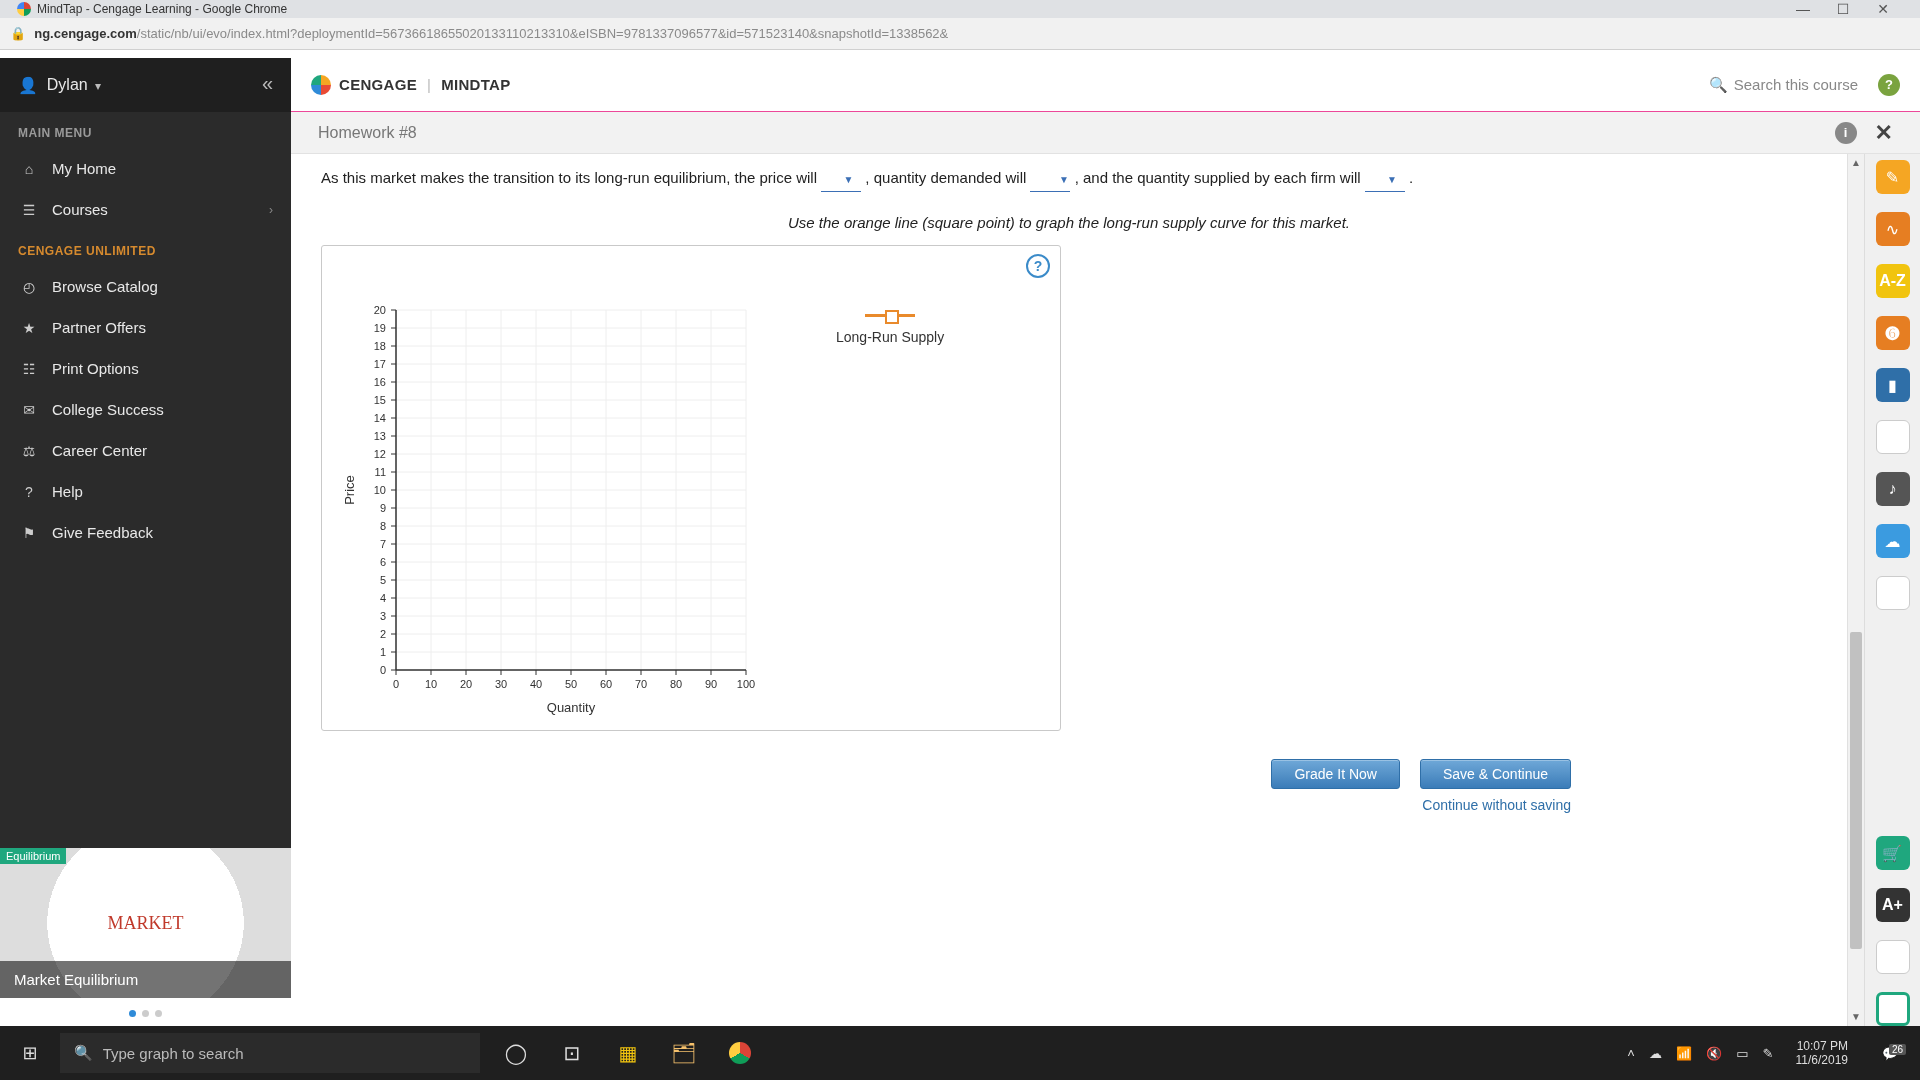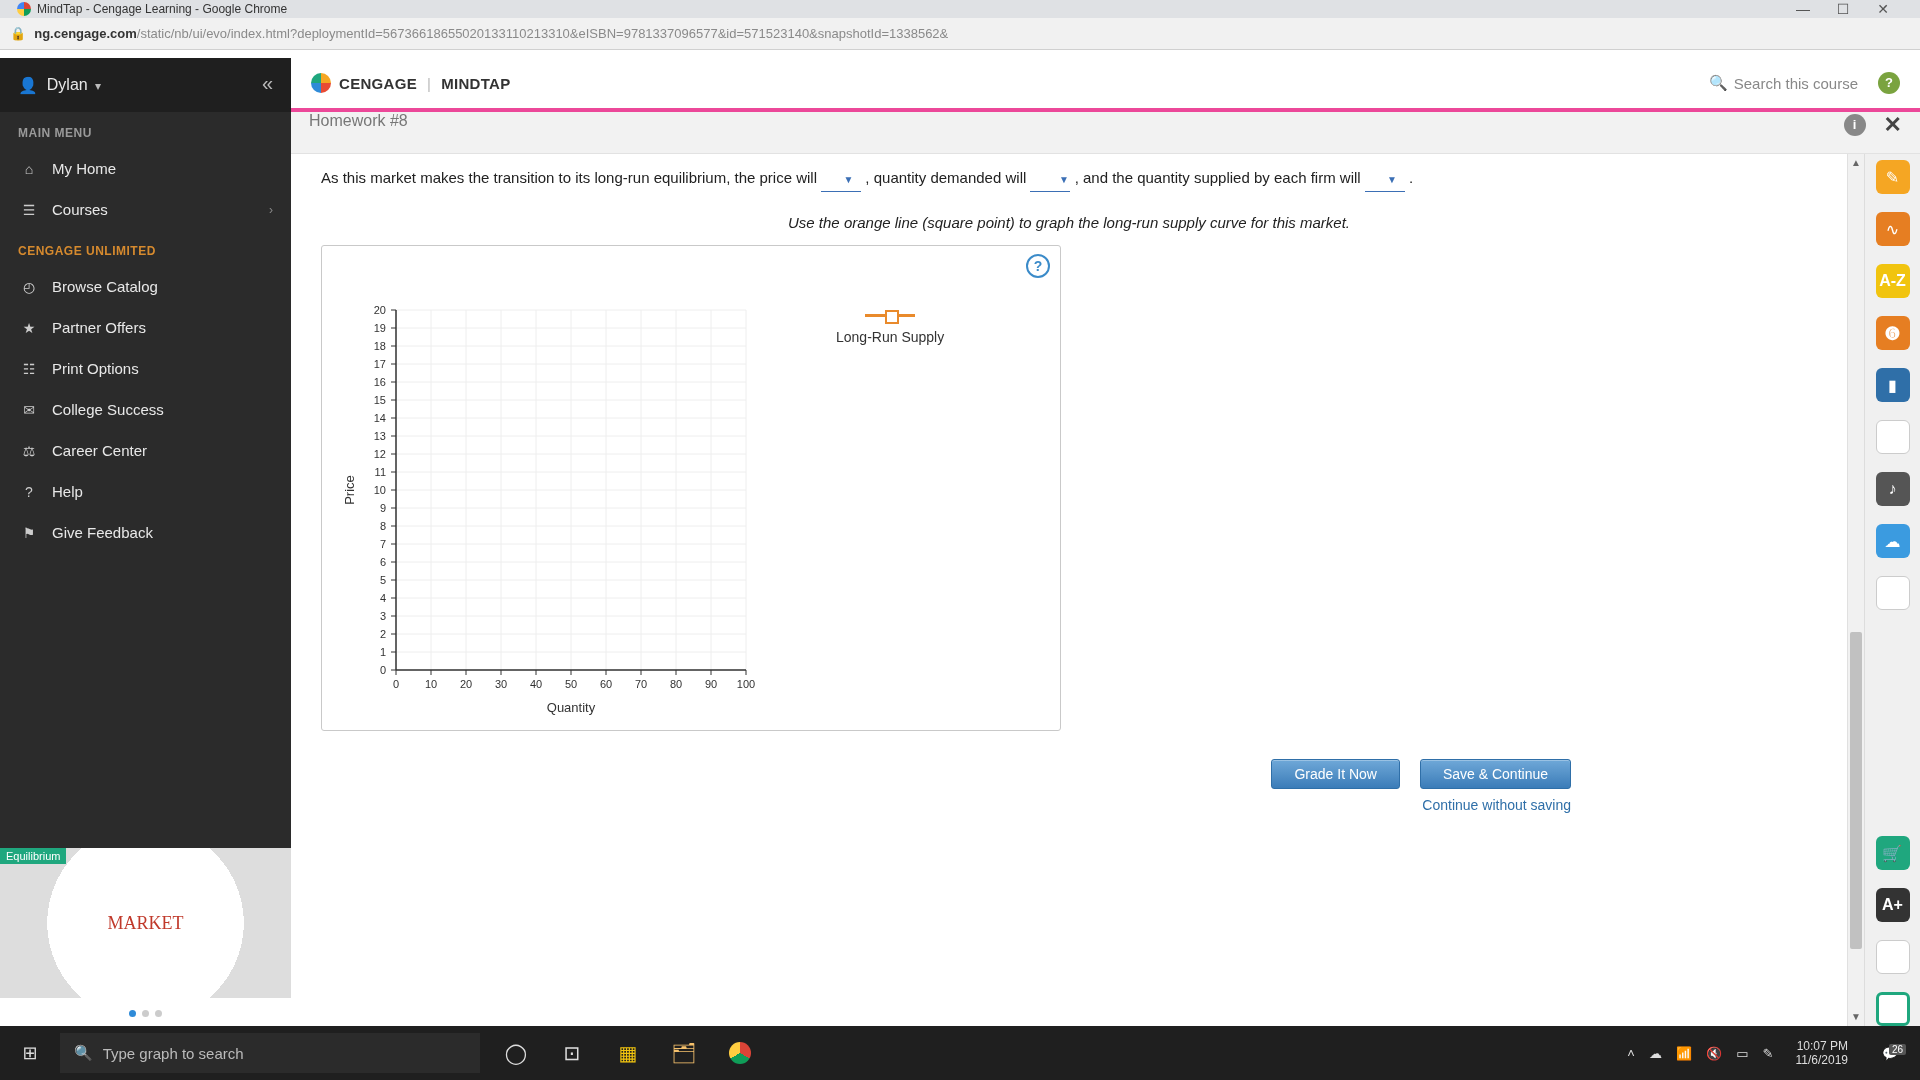--- a/index.html
+++ b/index.html
@@ -32,28 +32,28 @@
 .promo-tag { position: absolute; top: 0; left: 0; background: #1fa77e; color: #fff; font-size: 11px; padding: 2px 6px; }
 .promo-img { height: 150px; background: radial-gradient(circle at 50% 50%, #fff 0 60%, #ddd 60% 100%); display:flex; align-items:center; justify-content:center; flex-direction:column; }
 .promo-img .mkt { font-family: "Comic Sans MS", cursive; color: #c0392b; font-size: 18px; }
 .promo-title { background: rgba(0,0,0,.55); color: #fff; padding: 10px 14px; font-size: 15px; position:absolute; bottom:0; left:0; right:0;}
 .promo-dots { background:#fff; text-align:center; padding:6px 0; }
 .promo-dots span { display:inline-block; width:7px; height:7px; border-radius:50%; background:#ccc; margin:0 3px; }
 .promo-dots span.active { background:#2f8bd8; }
 
 
 .maincol { flex: 1; display: flex; flex-direction: column; min-width: 0; }
-.brandbar { height: 54px; background: #fff; border-bottom: 4px solid #ec4899; display: flex; align-items: center; padding: 0 20px; }
+.brandbar { height: 54px; background: #fff; border-bottom: 1px solid #ec4899; display: flex; align-items: center; padding: 0 20px; }
 .brandbar .logo { display:flex; align-items:center; font-weight:600; font-size:15px; color:#333; letter-spacing:.3px;}
 .brandbar .logo .dots { width:20px; height:20px; margin-right:8px; border-radius:50%; background: conic-gradient(#f5a623 0 90deg,#e94b35 90deg 180deg,#2f8bd8 180deg 270deg,#1fa77e 270deg 360deg);}
 .brandbar .logo .sep { color:#bbb; margin:0 10px; font-weight:300;}
 .brandbar .search { margin-left:auto; color:#888; display:flex; align-items:center; font-size:15px;}
 .brandbar .search .mag { margin-right:6px; }
 .brandbar .helpq { margin-left:20px; width:22px; height:22px; border-radius:50%; background:#7aa33f; color:#fff; text-align:center; line-height:22px; font-size:13px; font-weight:bold;}
-.crumbbar { height: 42px; background:#f2f2f2; border-bottom:1px solid #e2e2e2; display:flex; align-items:flex-start; padding:0 18px; color:#777; font-size:16px;}
+.crumbbar { height: 42px; background:#f2f2f2; border-bottom:1px solid #e2e2e2; display:flex; align-items:center; padding:0 27px; color:#777; font-size:16px;}
 .crumbbar .right { margin-left:auto; display:flex; align-items:center; gap:18px; color:#555;}
 .crumbbar .info { width:22px; height:22px; border-radius:50%; background:#888; color:#fff; text-align:center; line-height:22px; font-weight:bold; font-size:13px;}
 .crumbbar .close { font-size:22px; color:#444; font-weight:bold; cursor:pointer;}
 
 
 .content-wrap { flex:1; display:flex; min-height:0; }
 .content { flex:1; overflow-y:auto; padding: 4px 30px 30px 30px; position:relative; }
 .content p.instr { margin: 6px 0 12px; font-size: 15px; color: #222; line-height: 1.8;}
 .content p.instr .dd { display:inline-block; min-width:40px; border-bottom:1px solid #3b6fb5; color:#3b6fb5; text-align:center; cursor:pointer;}
 .content p.instr .dd::after { content:"\25BC"; font-size:10px; color:#3b6fb5; margin-left:2px;}
@@ -174,20 +174,21 @@
     <div class="side-item">
         <span class="ico">⚑</span>
         <span>Give Feedback</span>
       </div>
 
     <div class="promo">
       <div class="promo-tag">Equilibrium</div>
       <div class="promo-img">
         <div class="mkt">MARKET</div>
       </div>
+      <div class="promo-title">Market Equilibrium</div>
     </div>
     <div class="promo-dots">
       <span class="active"></span><span></span><span></span>
     </div>
   </div>
 
   <div class="maincol">
     <div class="brandbar">
       <div class="logo">
         <span class="dots"></span>

